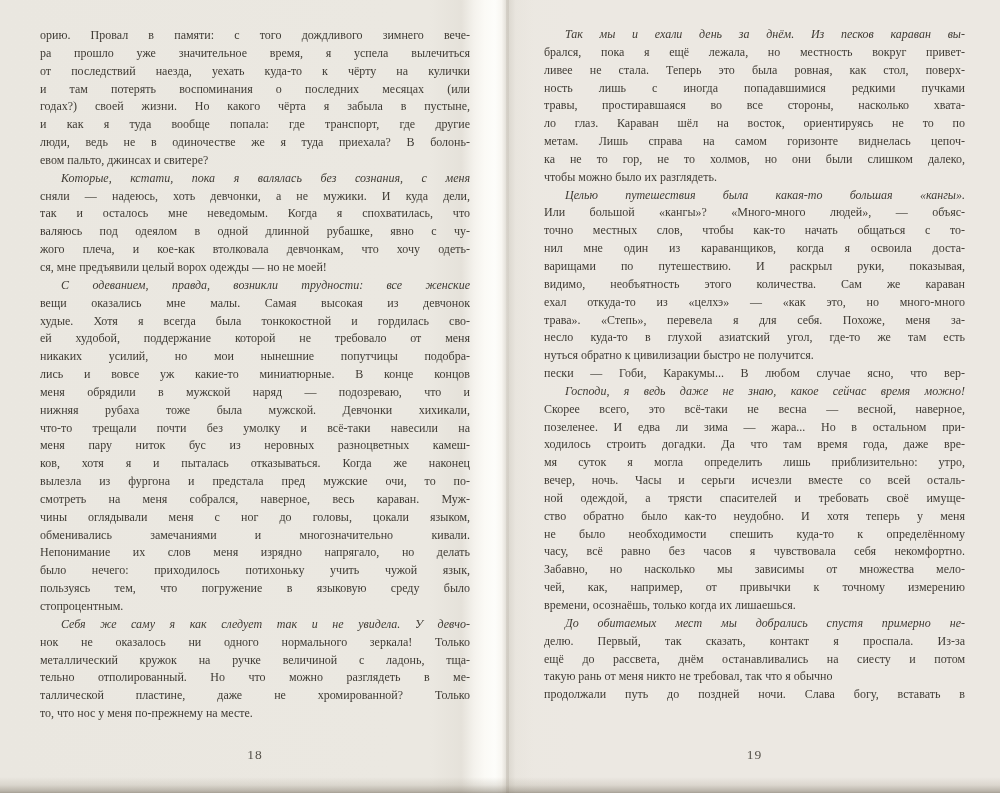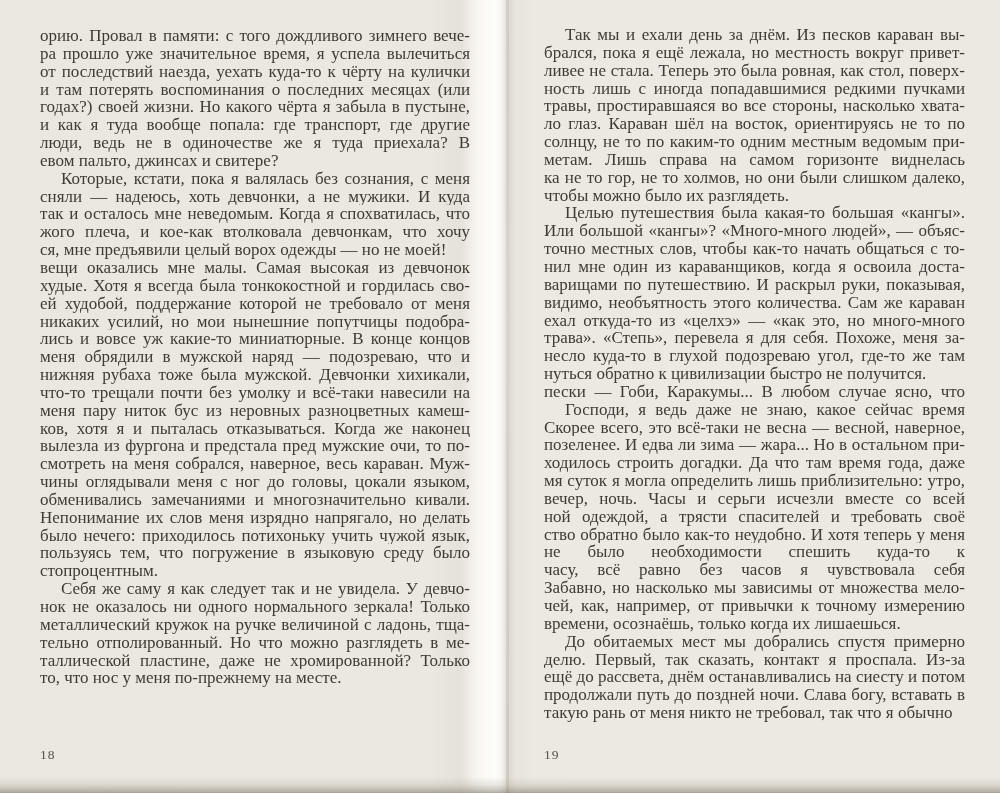--- a/index.html
+++ b/index.html
@@ -37,35 +37,36 @@
     background:linear-gradient(180deg,
       rgba(170,162,148,0) 0%,
       rgba(170,162,148,0.25) 50%,
       rgba(138,130,116,0.5) 88%,
       rgba(118,110,96,0.6) 100%);
     pointer-events:none;
   }
   .page-text{
     position:absolute;
     color:#3f3b34;
-    font-size:17px;
+    font-size:12px;
     line-height:17.85px;
   }
   .page-text.left{left:40px;top:27px;width:430px;}
   .page-text.right{left:544px;top:26px;width:421px;}
   .line{
     text-align:justify;
     text-align-last:justify;
     height:17.85px;
     overflow:hidden;
   }
   .line.last{text-align-last:left;}
-  .line.indent{text-indent:21px;}
+  .line.indent{text-indent:21px;font-style:italic;}
   .page-number{
     position:absolute;top:747px;
+    text-align:center;
     font-size:13.5px;
     letter-spacing:1px;
     color:#57534b;
   }
   .page-number.left{left:40px;width:430px;}
   .page-number.right{left:544px;width:421px;}
 </style>
 </head>
 <body>
 
@@ -78,22 +79,24 @@
       <div class="line">ра прошло уже значительное время, я успела вылечиться</div>
       <div class="line">от последствий наезда, уехать куда-то к чёрту на кулички</div>
       <div class="line">и там потерять воспоминания о последних месяцах (или</div>
       <div class="line">годах?) своей жизни. Но какого чёрта я забыла в пустыне,</div>
       <div class="line">и как я туда вообще попала: где транспорт, где другие</div>
       <div class="line">люди, ведь не в одиночестве же я туда приехала? В болонь-</div>
       <div class="line last">евом пальто, джинсах и свитере?</div>
       <div class="line indent">Которые, кстати, пока я валялась без сознания, с меня</div>
       <div class="line">сняли — надеюсь, хоть девчонки, а не мужики. И куда дели,</div>
       <div class="line">так и осталось мне неведомым. Когда я спохватилась, что</div>
+      <div class="line">валяюсь под одеялом в одной длинной рубашке, явно с чу-</div>
       <div class="line">жого плеча, и кое-как втолковала девчонкам, что хочу одеть-</div>
       <div class="line last">ся, мне предъявили целый ворох одежды — но не моей!</div>
+      <div class="line indent">С одеванием, правда, возникли трудности: все женские</div>
       <div class="line">вещи оказались мне малы. Самая высокая из девчонок</div>
       <div class="line">худые. Хотя я всегда была тонкокостной и гордилась сво-</div>
       <div class="line">ей худобой, поддержание которой не требовало от меня</div>
       <div class="line">никаких усилий, но мои нынешние попутчицы подобра-</div>
       <div class="line">лись и вовсе уж какие-то миниатюрные. В конце концов</div>
       <div class="line">меня обрядили в мужской наряд — подозреваю, что и</div>
       <div class="line">нижняя рубаха тоже была мужской. Девчонки хихикали,</div>
       <div class="line">что-то трещали почти без умолку и всё-таки навесили на</div>
       <div class="line">меня пару ниток бус из неровных разноцветных камеш-</div>
       <div class="line">ков, хотя я и пыталась отказываться. Когда же наконец</div>
@@ -113,53 +116,52 @@
       <div class="line last">то, что нос у меня по-прежнему на месте.</div>
     </div>
 
   <div class="page-text right">
       <div class="line indent">Так мы и ехали день за днём. Из песков караван вы-</div>
       <div class="line">брался, пока я ещё лежала, но местность вокруг привет-</div>
       <div class="line">ливее не стала. Теперь это была ровная, как стол, поверх-</div>
       <div class="line">ность лишь с иногда попадавшимися редкими пучками</div>
       <div class="line">травы, простиравшаяся во все стороны, насколько хвата-</div>
       <div class="line">ло глаз. Караван шёл на восток, ориентируясь не то по</div>
-      <div class="line">солнцу, не то по каким-то одним местным ведомым при-</div>
       <div class="line">метам. Лишь справа на самом горизонте виднелась цепоч-</div>
       <div class="line">ка не то гор, не то холмов, но они были слишком далеко,</div>
       <div class="line last">чтобы можно было их разглядеть.</div>
       <div class="line indent">Целью путешествия была какая-то большая «кангы».</div>
       <div class="line">Или большой «кангы»? «Много-много людей», — объяс-</div>
       <div class="line">точно местных слов, чтобы как-то начать общаться с то-</div>
       <div class="line">нил мне один из караванщиков, когда я освоила доста-</div>
       <div class="line">варищами по путешествию. И раскрыл руки, показывая,</div>
       <div class="line">видимо, необъятность этого количества. Сам же караван</div>
       <div class="line">ехал откуда-то из «целхэ» — «как это, но много-много</div>
       <div class="line">трава». «Степь», перевела я для себя. Похоже, меня за-</div>
-      <div class="line">несло куда-то в глухой подозреваю угол, где-то же там есть</div>
+      <div class="line">несло куда-то в глухой азиатский угол, где-то же там есть</div>
       <div class="line last">нуться обратно к цивилизации быстро не получится.</div>
       <div class="line">пески — Гоби, Каракумы... В любом случае ясно, что вер-</div>
       <div class="line indent">Господи, я ведь даже не знаю, какое сейчас время можно!</div>
       <div class="line">Скорее всего, это всё-таки не весна — весной, наверное,</div>
       <div class="line">позеленее. И едва ли зима — жара... Но в остальном при-</div>
       <div class="line">ходилось строить догадки. Да что там время года, даже вре-</div>
       <div class="line">мя суток я могла определить лишь приблизительно: утро,</div>
       <div class="line">вечер, ночь. Часы и серьги исчезли вместе со всей осталь-</div>
       <div class="line">ной одеждой, а трясти спасителей и требовать своё имуще-</div>
       <div class="line">ство обратно было как-то неудобно. И хотя теперь у меня</div>
       <div class="line">не было необходимости спешить куда-то к определённому</div>
       <div class="line">часу, всё равно без часов я чувствовала себя некомфортно.</div>
       <div class="line">Забавно, но насколько мы зависимы от множества мело-</div>
       <div class="line">чей, как, например, от привычки к точному измерению</div>
       <div class="line last">времени, осознаёшь, только когда их лишаешься.</div>
       <div class="line indent">До обитаемых мест мы добрались спустя примерно не-</div>
       <div class="line">делю. Первый, так сказать, контакт я проспала. Из-за</div>
       <div class="line">ещё до рассвета, днём останавливались на сиесту и потом</div>
+      <div class="line last">такую рань от меня никто не требовал, так что я обычно</div>
       <div class="line">продолжали путь до поздней ночи. Слава богу, вставать в</div>
-      <div class="line last">такую рань от меня никто не требовал, так что я обычно</div>
     </div>
 
   <div class="page-number left">18</div>
 
   <div class="page-number right">19</div>
 
   <div class="bottom-shadow"></div>
 </div>
 
 </body></html>

